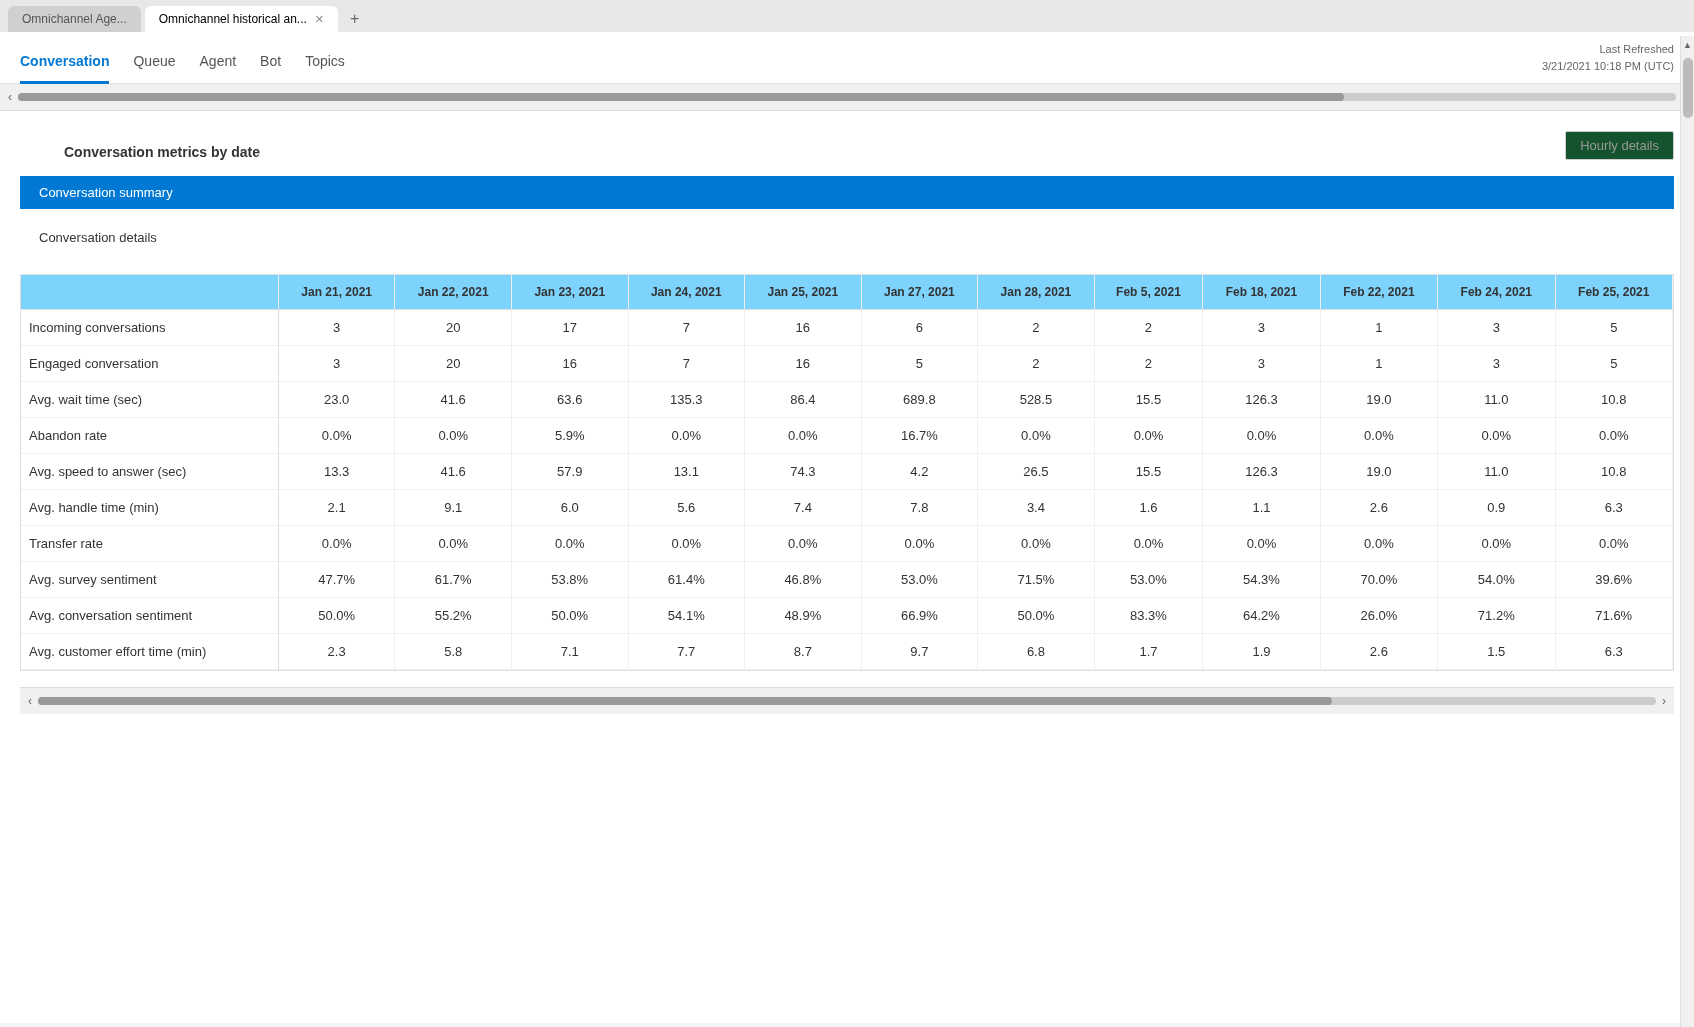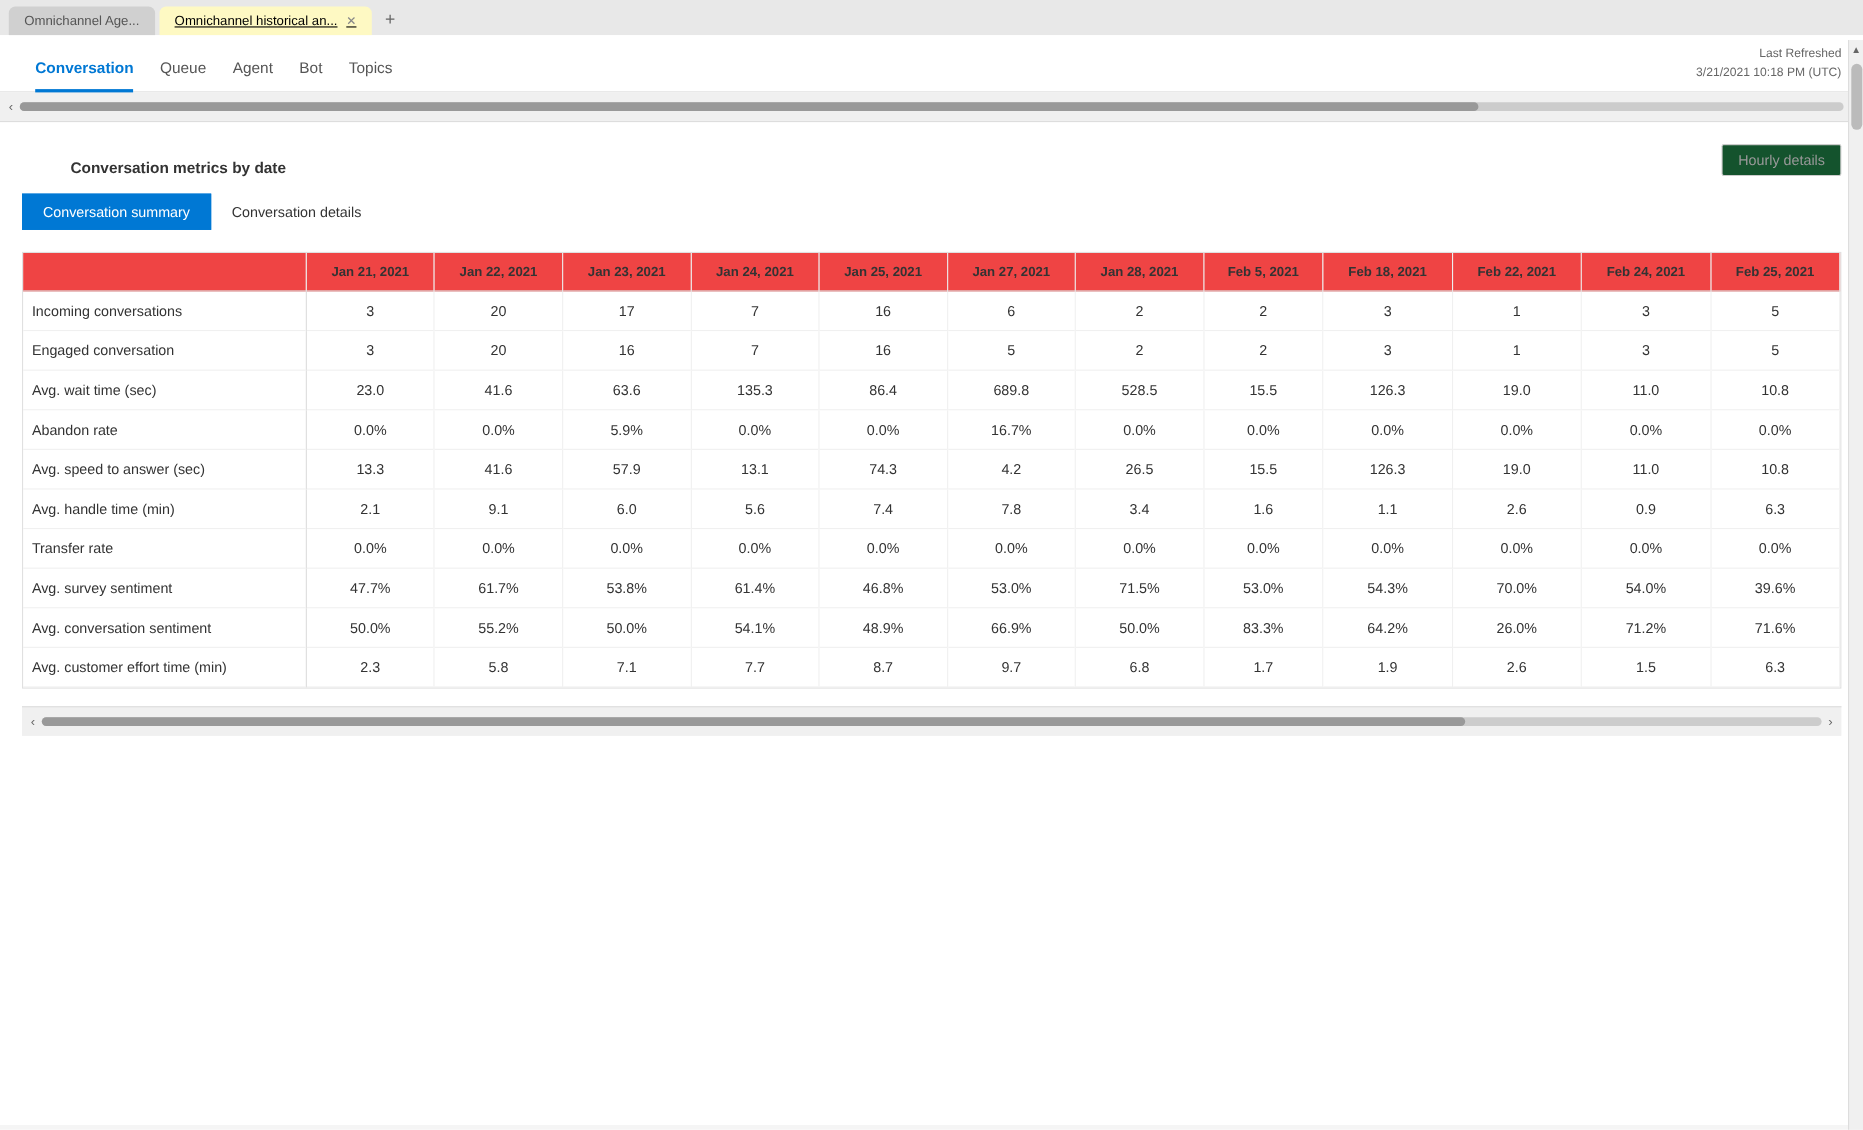--- a/index.html
+++ b/index.html
@@ -18,23 +18,22 @@
       align-items: center;
       padding: 6px 14px;
       border-radius: 6px 6px 0 0;
       font-size: 12px;
       cursor: pointer;
       background: #d0d0d0;
       color: #555;
       gap: 8px;
     }
     .tab.active {
-      background: #fef9c3;
+      background: #ffffff;
       color: #000;
-      text-decoration: underline;
     }
     .tab-close {
       font-size: 11px;
       color: #888;
       cursor: pointer;
     }
     .tab-add {
       background: none;
       border: none;
       font-size: 16px;
@@ -61,21 +60,20 @@
       border-bottom: 1px solid #e0e0e0;
       background: #fff;
       height: 52px;
       flex-shrink: 0;
     }
     .nav-tabs {
       display: flex;
       gap: 24px;
       align-items: flex-end;
       height: 100%;
-      margin-left: 12px;
     }
     .nav-tab {
       padding: 14px 0 12px;
       font-size: 14px;
       color: #555;
       cursor: pointer;
       border-bottom: 3px solid transparent;
       position: relative;
       top: 1px;
     }
@@ -153,22 +151,23 @@
       background: #14532d;
       color: #999;
       font-size: 13px;
       cursor: pointer;
       border-radius: 2px;
     }
 
     
     .sub-tabs {
       display: flex;
-      gap: 0;
+      gap: 12px;
       margin-bottom: 20px;
+      flex-direction: column;
     }
     .sub-tab {
       padding: 8px 18px;
       font-size: 13px;
       cursor: pointer;
       color: #333;
       border: 1px solid transparent;
     }
     .sub-tab.active {
       background: #0078d4;
@@ -187,21 +186,21 @@
       width: 100%;
     }
     thead th {
       font-size: 12px;
       font-weight: 600;
       color: #333;
       padding: 10px 8px;
       text-align: center;
       border-bottom: 1px solid #ddd;
       border-right: 1px solid #eee;
-      background: #ef4444;
+      background: #7dd3fc;
       white-space: nowrap;
     }
     thead th:first-child {
       text-align: left;
       min-width: 190px;
     }
     tbody tr {
       border-bottom: 1px solid #f0f0f0;
     }
     tbody td {

